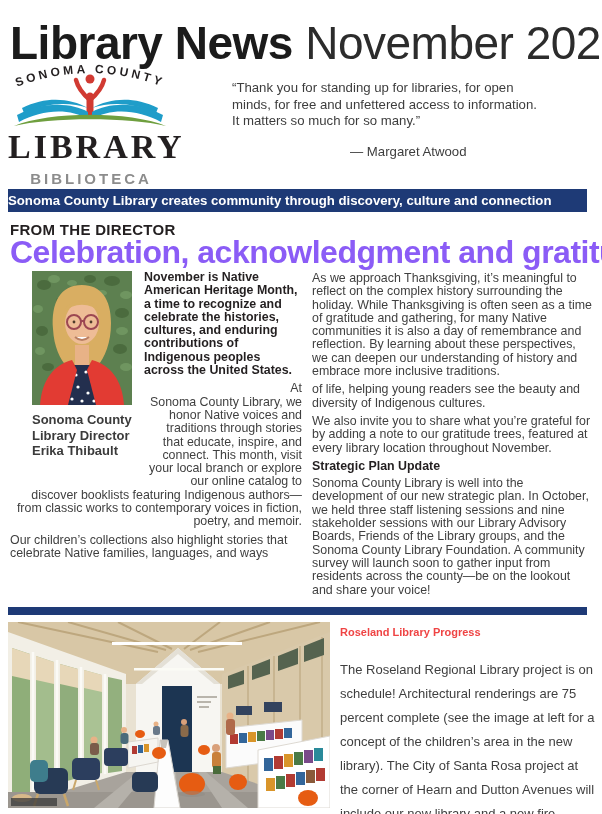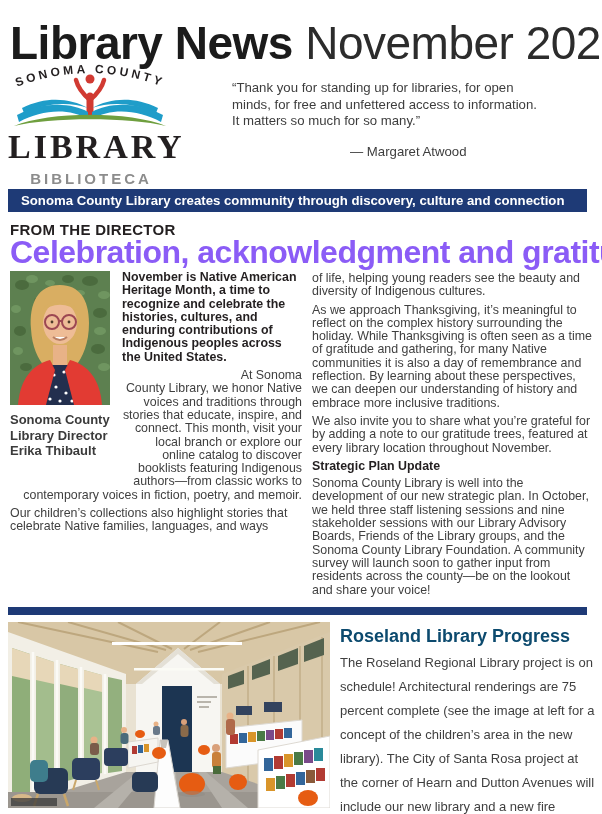--- a/index.html
+++ b/index.html
@@ -14,45 +14,45 @@
 
   .logo { position:absolute; left:8px; top:56px; width:166px; text-align:center; }
   .logo-art { display:block; margin:0 auto; }
   .logo-name { font-family:"Liberation Serif", serif; font-size:34px; font-weight:600; letter-spacing:3px; color:#231f20; margin-top:-2px; }
   .logo-subname { font-size:15px; font-weight:bold; letter-spacing:3px; color:#8c8c8c; margin-top:4px; }
 
   .quote { position:absolute; left:232px; top:80px; width:312px; font-size:13.2px; line-height:16.5px; color:#3d3d3d; }
   .quote-attr { margin-top:14px; padding-left:118px; }
 
   .banner { position:absolute; left:8px; top:189px; width:579px; height:23px; background:#1e3a76; color:#fff;
-            font-size:13.2px; font-weight:bold; line-height:23px; padding-left:13px; white-space:nowrap; }
+            font-size:13.2px; font-weight:bold; line-height:23px; white-space:nowrap; }
 
   .kicker { position:absolute; left:10px; top:221px; font-size:15px; font-weight:bold; letter-spacing:0.3px; color:#231f20; }
   .headline { position:absolute; left:10px; top:234px; width:588px; font-size:32px; font-weight:bold; letter-spacing:-0.5px; color:#8b5cf6; white-space:nowrap; }
 
   
   .article { position:absolute; left:10px; top:271px; width:582px; height:332px; font-size:12.4px; line-height:13.3px; }
   .col-main { position:absolute; left:0; top:0; width:292px; }
   .col-right { position:absolute; left:302px; top:1px; width:281px; }
   .article p { margin:0 0 5px 0; }
   .lead { font-weight:bold; color:#231f20; }
   .indent-first { text-indent:116px;text-align:right; }
   .subhead { font-size:12.4px; font-weight:bold; color:#231f20; margin:1px 0 4px 0; }
 
-  .float-block { float:left; width:112px; min-height:208px; margin-right:0; }
+  .float-block { float:left; width:112px; min-height:208px; margin-right:0;margin-left:22px; }
   .photo { display:block; width:100px; height:134px; }
   .photo-caption { width:106px; margin-top:7px; font-size:13px; font-weight:bold; line-height:15.5px; color:#3b3b3b; }
 
   .separator { position:absolute; left:8px; top:607px; width:579px; height:8px; background:#1e3a76; }
 
   
   .bottom-image { position:absolute; left:8px; top:622px; width:322px; height:186px; }
   .bottom-image svg { display:block; width:322px; height:186px; }
   .bottom-text { position:absolute; left:340px; top:626px; width:256px; }
-  .bottom-heading { font-size:18px; font-weight:bold; color:#0c4a6e; margin-bottom:4px; }
+  .bottom-heading { font-size:11px; font-weight:bold; color:#ef4444; margin-bottom:20px; }
   .bottom-body { font-size:13px; line-height:24px; color:#3f3f3f; }
 </style>
 </head>
 <body>
 
 <div class="page">
 
   <div class="title">
     <span class="bold">Library News</span>
     <span class="light">November 2025</span>
@@ -155,22 +155,22 @@
           <path d="M40,89 L48,108 L42,93 Z" fill="#c22f28"></path>
           <path d="M60,89 L52,108 L58,93 Z" fill="#c22f28"></path>
         </svg>
         <div class="photo-caption">Sonoma County Library Director Erika Thibault</div>
       </div>
       <p class="lead">November is Native American Heritage Month, a time to recognize and celebrate the histories, cultures, and enduring contributions of Indigenous peoples across the United States.</p>
       <p class="indent-first">At Sonoma County Library, we honor Native voices and traditions through stories that educate, inspire, and connect. This month, visit your local branch or explore our online catalog to discover booklists featuring Indigenous authors—from classic works to contemporary voices in fiction, poetry, and memoir.</p>
       <p>Our children’s collections also highlight stories that celebrate Native families, languages, and ways</p>
     </div>
     <div class="col-right">
+      <p>As we approach Thanksgiving, it’s meaningful to reflect on the complex history surrounding the holiday. While Thanksgiving is often seen as a time of gratitude and gathering, for many Native communities it is also a day of remembrance and reflection. By learning about these perspectives, we can deepen our understanding of history and embrace more inclusive traditions.</p>
       <p>of life, helping young readers see the beauty and diversity of Indigenous cultures.</p>
-      <p>As we approach Thanksgiving, it’s meaningful to reflect on the complex history surrounding the holiday. While Thanksgiving is often seen as a time of gratitude and gathering, for many Native communities it is also a day of remembrance and reflection. By learning about these perspectives, we can deepen our understanding of history and embrace more inclusive traditions.</p>
       <p>We also invite you to share what you’re grateful for by adding a note to our gratitude trees, featured at every library location throughout November.</p>
       <div class="subhead">Strategic Plan Update</div>
       <p>Sonoma County Library is well into the development of our new strategic plan. In October, we held three staff listening sessions and nine stakeholder sessions with our Library Advisory Boards, Friends of the Library groups, and the Sonoma County Library Foundation. A community survey will launch soon to gather input from residents across the county—be on the lookout and share your voice!</p>
     </div>
   </div>
 
   <div class="separator"></div>
 
   <div class="bottom-image">
     <svg viewBox="0 0 322 186" preserveAspectRatio="none">

